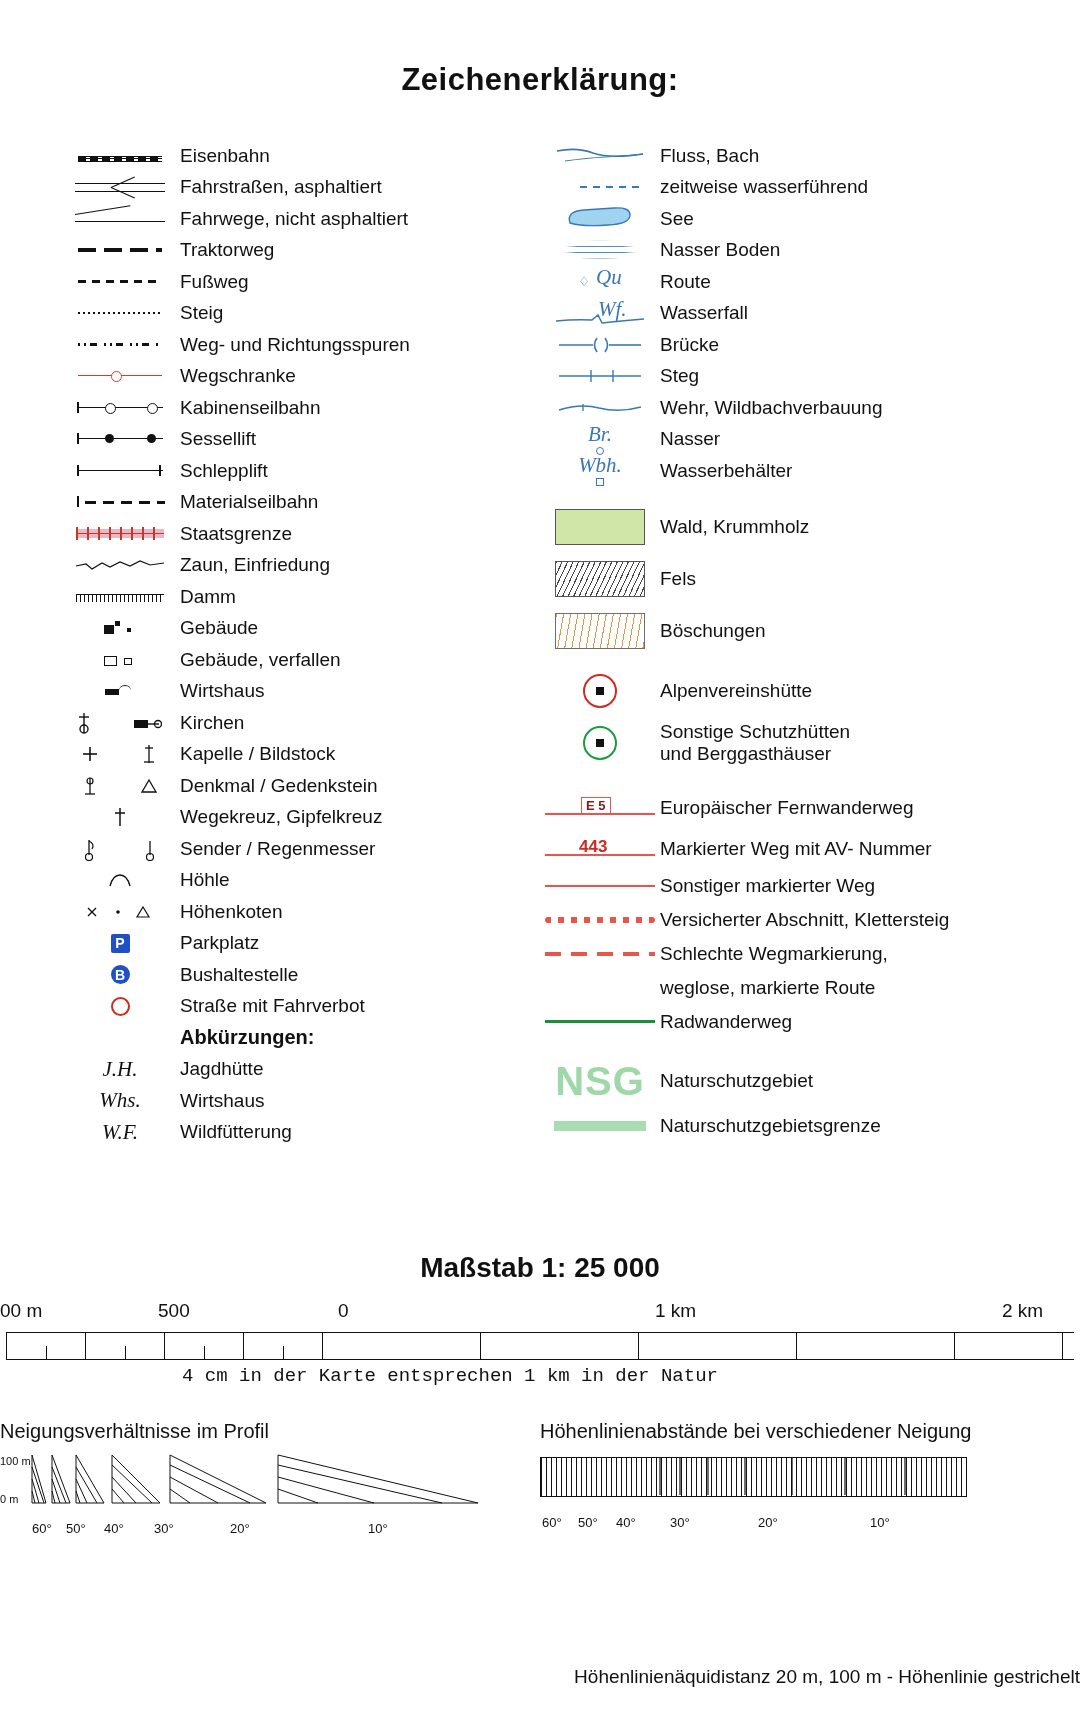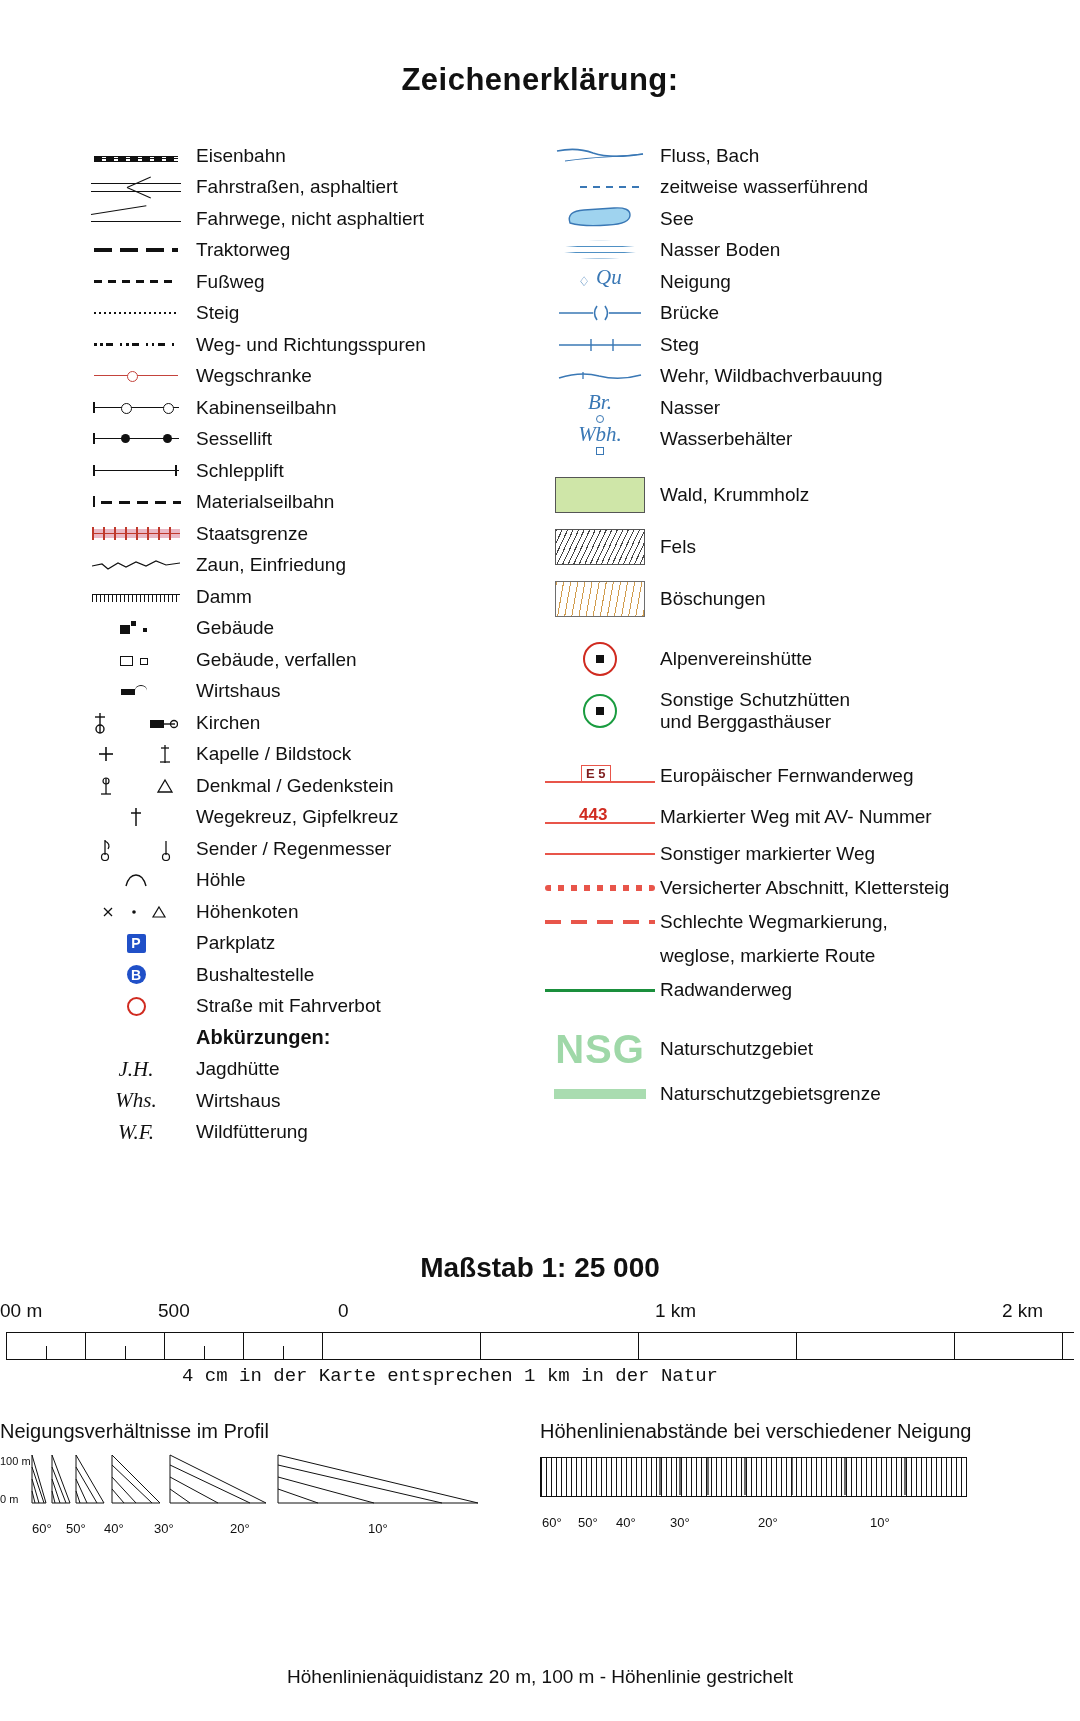--- a/index.html
+++ b/index.html
@@ -1,19 +1,19 @@
 <!DOCTYPE html>
 <html><head>
 <meta charset="utf-8">
 <style>
   html,body{margin:0;padding:0;background:#fff;}
   body{width:1080px;height:1721px;font-family:"Liberation Sans",sans-serif;color:#111;position:relative;overflow:hidden;}
   .title{position:absolute;top:62px;left:0;width:1080px;text-align:center;font-size:31px;font-weight:bold;letter-spacing:.5px;}
   .col{position:absolute;}
-  .leftcol{left:76px;top:140px;width:430px;}
+  .leftcol{left:60px;top:140px;width:430px;}
   .rightcol{left:540px;top:140px;width:500px;}
   .row{display:flex;align-items:center;min-height:31.5px;}
   .sym{width:120px;flex:0 0 120px;display:flex;align-items:center;justify-content:center;position:relative;height:31.5px;}
   .lbl{font-size:19px;color:#111;line-height:1.15;}
   .sub{font-weight:bold;font-size:20px;}
 
   
   .ln{position:relative;width:84px;height:14px;}
   .ln:before{content:"";position:absolute;left:0;right:0;top:6px;border-top:1.6px solid #111;}
   .railimg{position:absolute;left:0;top:4px;width:84px;height:6px;
@@ -102,21 +102,21 @@
   .barbox .half{position:absolute;top:13px;width:1.4px;height:13px;background:#111;}
   .scalenote{position:absolute;top:1365px;left:0;width:900px;text-align:center;font-size:19px;font-family:Liberation Mono, monospace;}
 
   .profwrap{position:absolute;top:1420px;left:0;width:1080px;}
   .profL{position:absolute;left:0;top:0;width:520px;}
   .profR{position:absolute;left:540px;top:0;width:540px;}
   .profhead{font-size:20px;}
   .axlabel{font-size:11px;}
   .degrow{font-size:13px;position:relative;height:18px;}
   .degrow span{position:absolute;top:0;}
-  .footnote{position:absolute;top:1666px;left:0;width:1080px;text-align:center;font-size:19px;}
+  .footnote{position:absolute;top:1666px;left:0;width:1080px;text-align:right;font-size:19px;}
 </style>
 </head>
 <body>
 
 <div class="title">Zeichenerklärung:</div>
 
 <div class="col leftcol">
 
   <div class="row">
     <div class="sym">
@@ -455,23 +455,34 @@
         -webkit-mask-image:radial-gradient(closest-side,#000 70%,transparent);"></div>
     </div>
     <div class="lbl">Nasser Boden</div>
   </div>
 
   <div class="row">
     <div class="sym">
       <span style="color:#3a78b5;font-size:13px;">♢</span>
       <span class="glyph serif" style="color:#3a78b5;margin-left:6px;margin-bottom:8px;">Qu</span>
     </div>
-    <div class="lbl">Neigung</div>
-  </div>
-
+    <div class="lbl">Route</div>
+  </div>
+
+  <div class="row">
+    <div class="sym">
+      <div style="position:relative;width:92px;height:24px;">
+        <span class="glyph serif" style="position:absolute;left:44px;top:-2px;color:#3a78b5;">Wf.</span>
+        <svg style="position:absolute;left:0;top:8px" width="92" height="16">
+            <path d="M2 12 q20 -2 36 -1 l6 -5 l4 8 q18 -2 42 -4" class="water" stroke-width="1.5"></path>
+          </svg>
+      </div>
+    </div>
+    <div class="lbl">Wasserfall</div>
+  </div>
 
   <div class="row">
     <div class="sym">
       <svg width="86" height="18">
           <line x1="2" y1="9" x2="36" y2="9" class="water" stroke-width="1.6"></line>
           <path d="M40 2 q-5 7 0 14" class="water" stroke-width="1.6"></path>
           <path d="M48 2 q5 7 0 14" class="water" stroke-width="1.6"></path>
           <line x1="52" y1="9" x2="84" y2="9" class="water" stroke-width="1.6"></line>
         </svg>
     </div>

